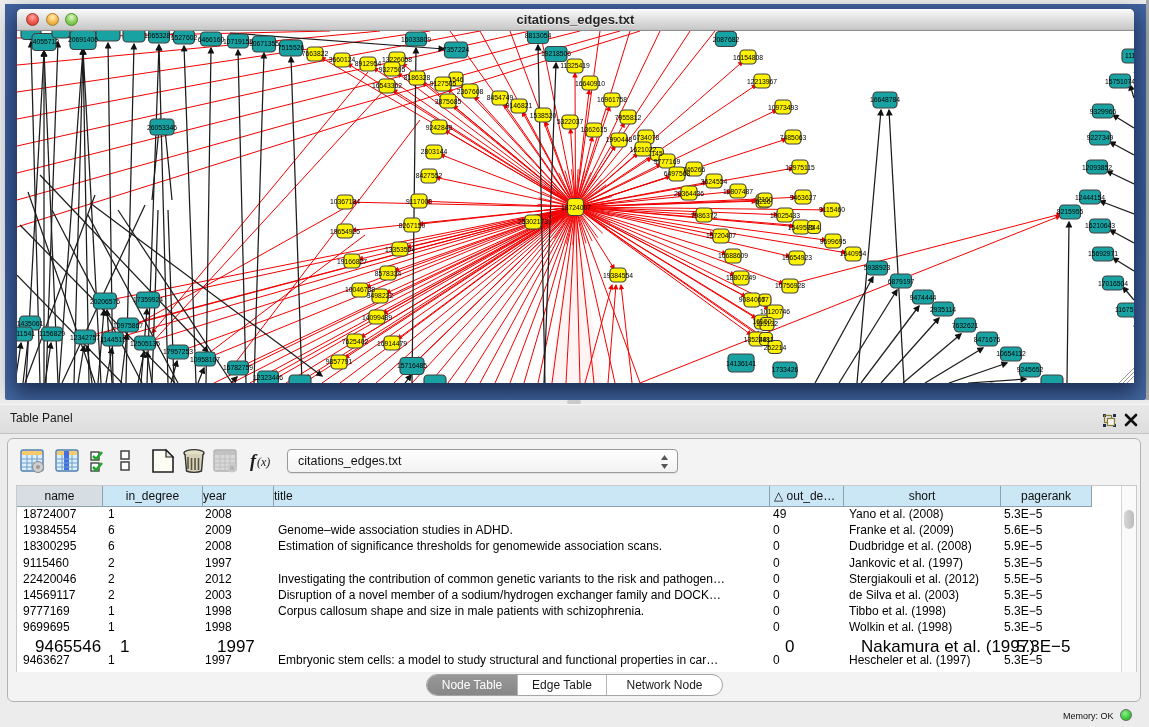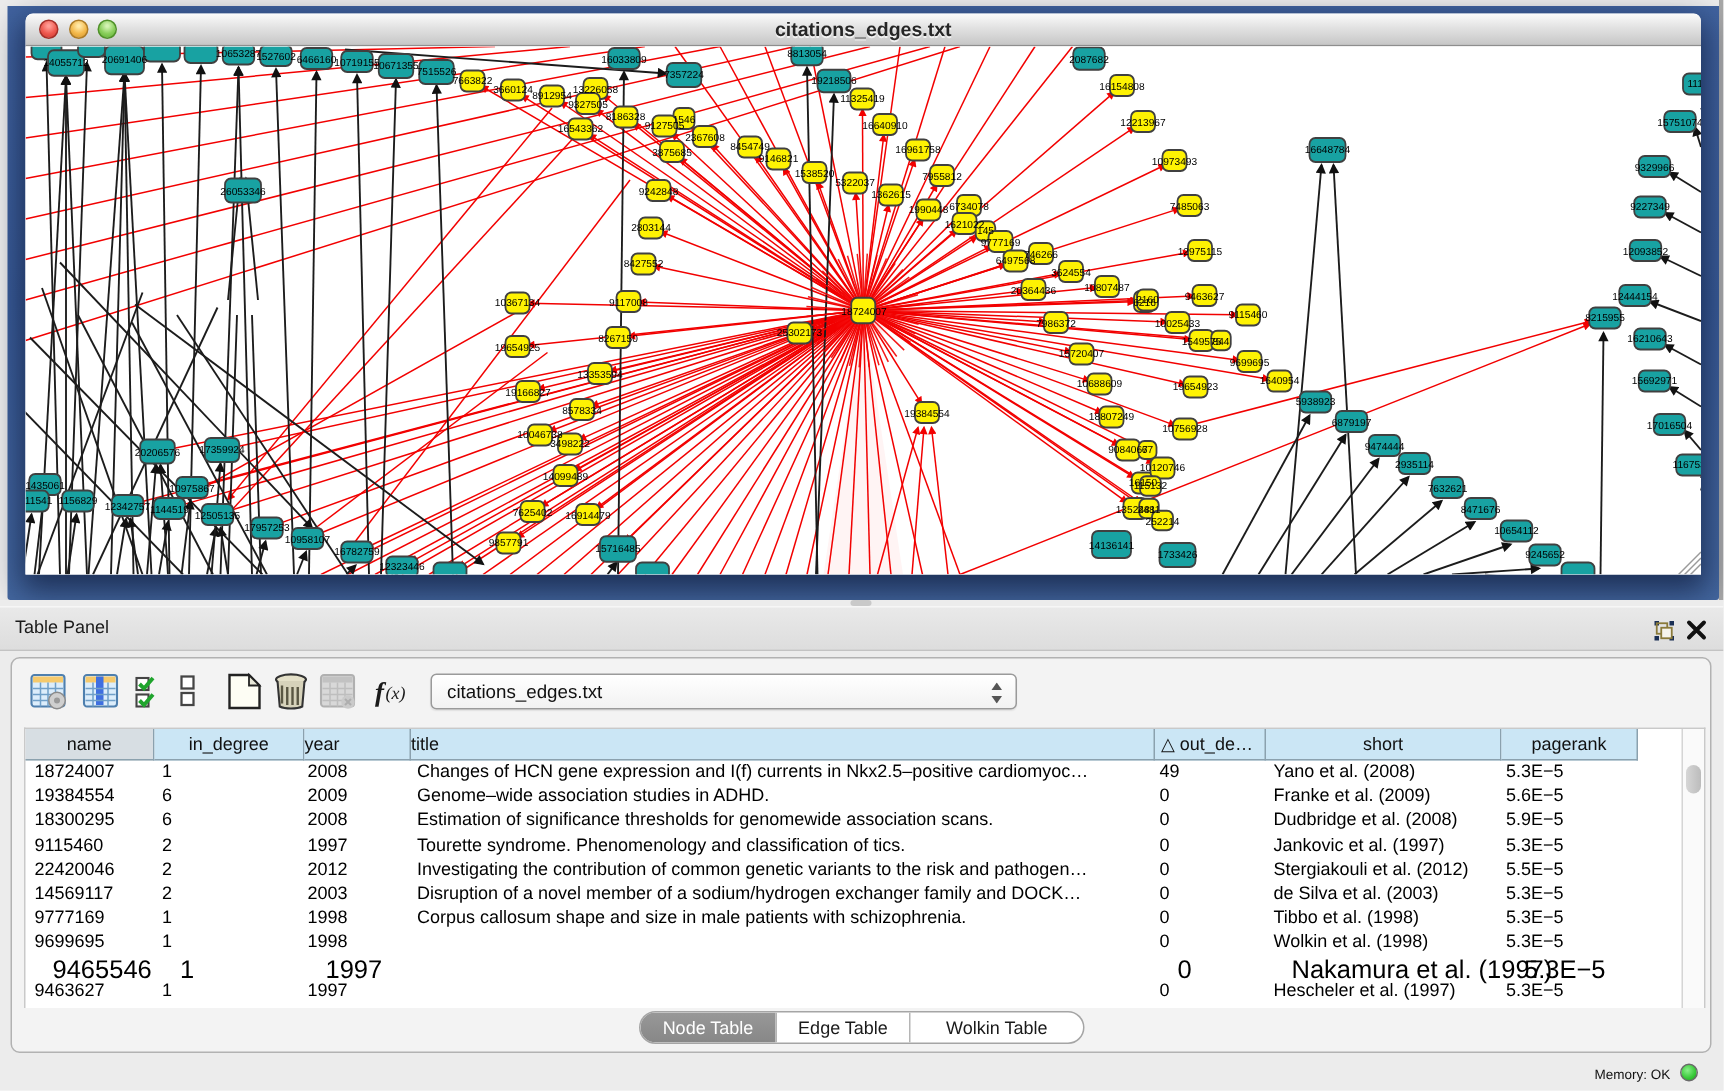--- a/index.html
+++ b/index.html
@@ -681,34 +681,33 @@
   <div class="abs" style="left:17px;top:-400px;width:1119px;height:0;">
   </div>
   <div class="abs" style="left:17px;top:0;width:1120px;height:327px;">
     
   </div>
 
   <div class="abs" style="left:426px;top:274px;height:22px;display:flex;border:1px solid #a5a5a5;border-radius:12px;overflow:hidden;background:#fff;">
     <div style="width:90px;text-align:center;font-size:12px;line-height:21px;color:#fff;
       background:linear-gradient(#989898,#878787);">Node Table</div>
     <div style="width:89px;text-align:center;font-size:12px;line-height:21px;color:#1a1a1a;border-left:1px solid #b5b5b5;">Edge Table</div>
-    <div style="width:116px;text-align:center;font-size:12px;line-height:21px;color:#1a1a1a;border-left:1px solid #b5b5b5;">Wolkin Table</div>
+    <div style="width:116px;text-align:center;font-size:12px;line-height:21px;color:#1a1a1a;border-left:1px solid #b5b5b5;">Network Node</div>
   </div>
 
   <div class="abs" style="left:1063px;top:311px;font-size:9px;color:#111;">Memory: OK</div>
   <div class="abs" style="left:1120px;top:309px;width:12px;height:12px;border-radius:50%;
     background:radial-gradient(circle at 40% 35%,#8af08a,#37c837 60%,#22a122);border:1px solid #6a6a6a;"></div>
 </div>
 
 <div class="abs" style="left:0;top:0;width:1149px;height:727px;pointer-events:none;color:#000;">
 <div style="position:absolute;top:507px;left:0;width:1119px;height:16px;font-size:12px;white-space:nowrap">
       <span style="position:absolute;left:23px">18724007</span>
       <span style="position:absolute;left:108px">1</span>
       <span style="position:absolute;left:205px">2008</span>
-      <span style="position:absolute;left:278px">Changes of HCN gene expression and I(f) currents in Nkx2.5–positive cardiomyoc…</span>
       <span style="position:absolute;left:773px">49</span>
       <span style="position:absolute;left:849px">Yano et al. (2008)</span>
       <span style="position:absolute;left:1004px">5.3E−5</span>
     </div>
 <div style="position:absolute;top:523px;left:0;width:1119px;height:16px;font-size:12px;white-space:nowrap">
       <span style="position:absolute;left:23px">19384554</span>
       <span style="position:absolute;left:108px">6</span>
       <span style="position:absolute;left:205px">2009</span>
       <span style="position:absolute;left:278px">Genome–wide association studies in ADHD.</span>
       <span style="position:absolute;left:773px">0</span>
@@ -721,21 +720,20 @@
       <span style="position:absolute;left:205px">2008</span>
       <span style="position:absolute;left:278px">Estimation of significance thresholds for genomewide association scans.</span>
       <span style="position:absolute;left:773px">0</span>
       <span style="position:absolute;left:849px">Dudbridge et al. (2008)</span>
       <span style="position:absolute;left:1004px">5.9E−5</span>
     </div>
 <div style="position:absolute;top:556px;left:0;width:1119px;height:16px;font-size:12px;white-space:nowrap">
       <span style="position:absolute;left:23px">9115460</span>
       <span style="position:absolute;left:108px">2</span>
       <span style="position:absolute;left:205px">1997</span>
-      <span style="position:absolute;left:278px">Tourette syndrome. Phenomenology and classification of tics.</span>
       <span style="position:absolute;left:773px">0</span>
       <span style="position:absolute;left:849px">Jankovic et al. (1997)</span>
       <span style="position:absolute;left:1004px">5.3E−5</span>
     </div>
 <div style="position:absolute;top:572px;left:0;width:1119px;height:16px;font-size:12px;white-space:nowrap">
       <span style="position:absolute;left:23px">22420046</span>
       <span style="position:absolute;left:108px">2</span>
       <span style="position:absolute;left:205px">2012</span>
       <span style="position:absolute;left:278px">Investigating the contribution of common genetic variants to the risk and pathogen…</span>
       <span style="position:absolute;left:773px">0</span>
@@ -773,17 +771,18 @@
       <span style="position:absolute;left:108px">1</span>
       <span style="position:absolute;left:205px">1997</span>
       <span style="position:absolute;left:773px">0</span>
       <span style="position:absolute;left:849px">Nakamura et al. (1997)</span>
       <span style="position:absolute;left:1004px">5.3E−5</span>
     </div>
 <div style="position:absolute;top:653px;left:0;width:1119px;height:16px;font-size:12px;white-space:nowrap">
       <span style="position:absolute;left:23px">9463627</span>
       <span style="position:absolute;left:108px">1</span>
       <span style="position:absolute;left:205px">1997</span>
+      <span style="position:absolute;left:278px">Embryonic stem cells: a model to study structural and functional properties in car…</span>
       <span style="position:absolute;left:773px">0</span>
       <span style="position:absolute;left:849px">Hescheler et al. (1997)</span>
       <span style="position:absolute;left:1004px">5.3E−5</span>
     </div>
 </div>
 
 </body></html>

